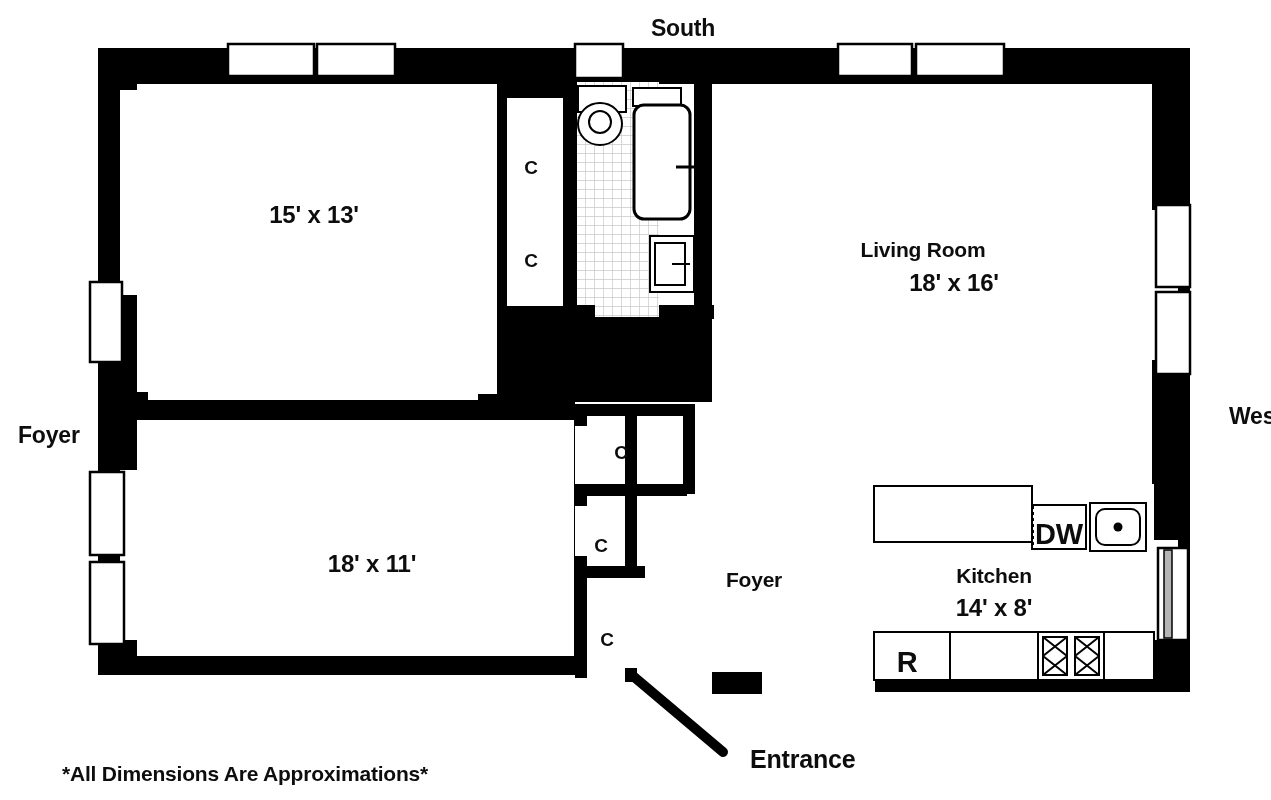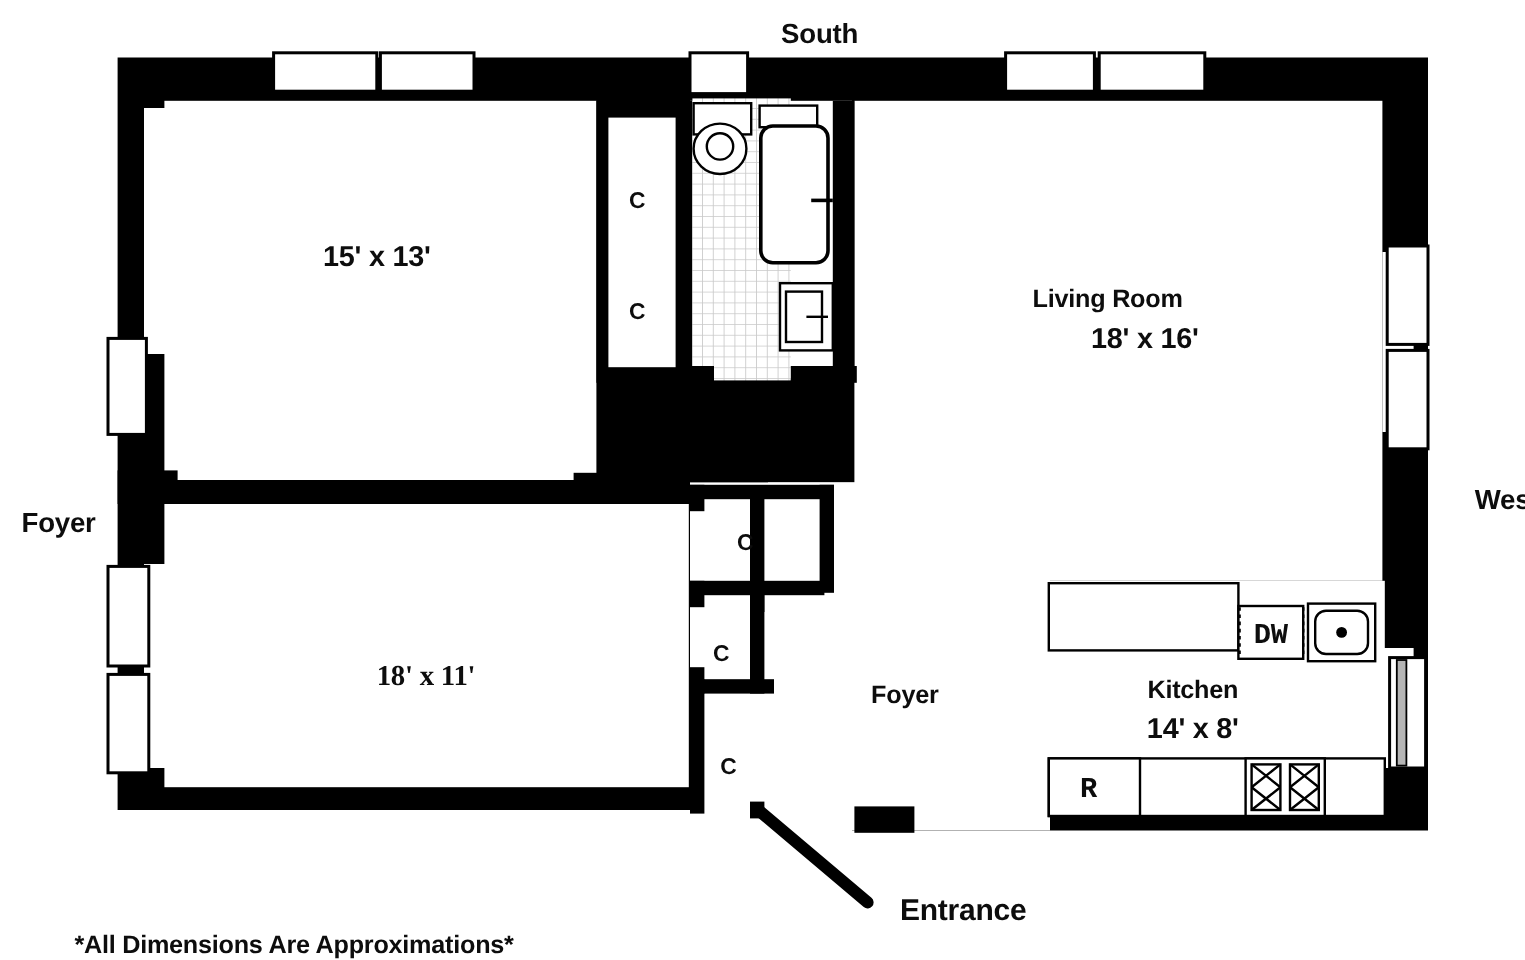--- a/index.html
+++ b/index.html
@@ -39,21 +39,21 @@
     color: #0d0d0d;
     white-space: nowrap;
     line-height: 1.25;
     letter-spacing: -0.2px;
   }
   .label.center { transform: translateX(-50%); text-align: center; }
   .room-name { font-size: 21px; }
   .room-dims { font-size: 24px; }
   .compass { font-size: 23px; }
   .tag { font-size: 19px; }
-  .tag-dw { font-size: 24px; font-family: Liberation Mono, monospace; }
+  .tag-dw { font-size: 29px; }
   .entrance { font-size: 25px; }
   .disclaimer { font-size: 21px; }
 </style>
 </head>
 <body>
 
 <div id="plan-root">
 
   <svg class="plan-svg" viewBox="0 0 1271 800" xmlns="http://www.w3.org/2000/svg">
 
@@ -211,21 +211,21 @@
   </svg>
 
   <div class="label compass center" style="left:683px; top:14px;">South</div>
 
   <div class="label compass" style="left:18px; top:421px;">Foyer</div>
 
   <div class="label compass" style="left:1201px; top:402px;margin-left:28px;">West</div>
 
   <div class="label room-dims center" style="left:314px; top:200px;">15' x 13'</div>
 
-  <div class="label room-dims center" style="left:355px; top:549px;font-family:Liberation Serif, serif;">18' x 11'</div>
+  <div class="label room-dims center" style="left:372px; top:549px;">18' x 11'</div>
 
   <div class="label room-name center" style="left:923px; top:237px;">Living Room</div>
   <div class="label room-dims center" style="left:923px; top:268px;margin-left:31px;">18' x 16'</div>
 
   <div class="label room-name center" style="left:994px; top:563px;">Kitchen</div>
   <div class="label room-dims center" style="left:994px; top:593px;">14' x 8'</div>
 
   <div class="label room-name center" style="left:754px; top:567px;">Foyer</div>
 
   <div class="label tag center" style="left:531px; top:156px;">C</div>
@@ -233,15 +233,15 @@
 
   <div class="label tag center" style="left:621px; top:441px;">C</div>
   <div class="label tag center" style="left:601px; top:534px;">C</div>
   <div class="label tag center" style="left:607px; top:628px;">C</div>
 
   <div class="label tag-dw center" style="left:1059px; top:516px;">DW</div>
   <div class="label tag-dw center" style="left:907px; top:644px;">R</div>
 
   <div class="label entrance" style="left:750px; top:744px;">Entrance</div>
 
-  <div class="label disclaimer" style="left:62px; top:761px;margin-top:14px;">*All Dimensions Are Approximations*</div>
+  <div class="label disclaimer" style="left:62px; top:761px;">*All Dimensions Are Approximations*</div>
 
 </div>
 
 </body></html>

